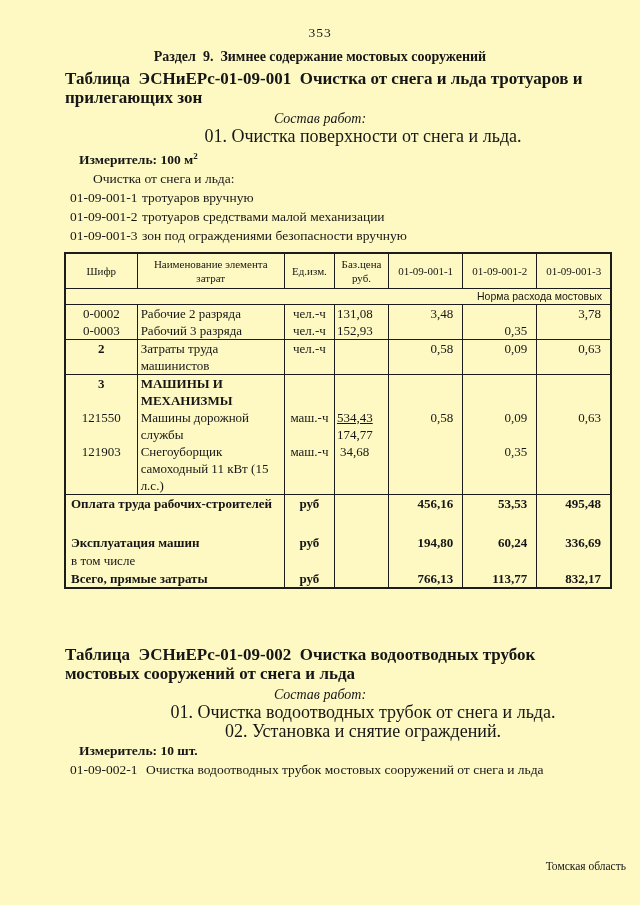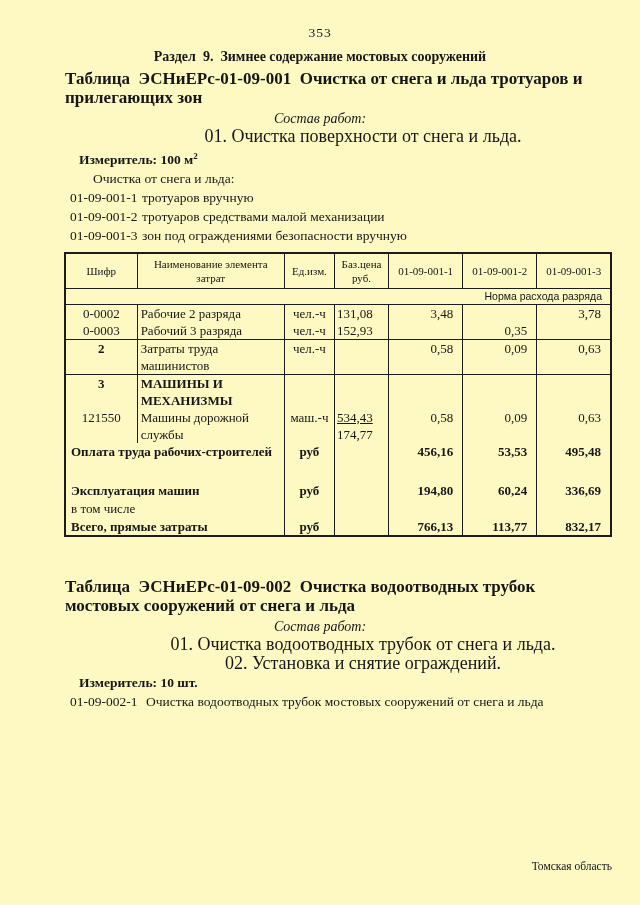--- a/index.html
+++ b/index.html
@@ -49,22 +49,22 @@
   tr.h32 > td { height:31px; }
   tr.h34 > td { height:33px; }
   tr.h35 > td { height:34px; }
   tr.h48 > td { height:47px; }
   tr.h40 > td { height:39px; }
   tr.h18 > td { height:18px; }
   tr.h17 > td { height:17px; }
   tr.cost td.label { text-align:left; padding-left:5px; }
   .bold { font-weight:bold; }
   .u { text-decoration:underline; }
-  .gap2 { margin-top:40px; }
-  .footer { position:absolute; right:28px; bottom:33px; font-size:11.5px; }
+  .gap2 { margin-top:56px; }
+  .footer { position:absolute; right:14px; bottom:33px; font-size:11.5px; }
 </style>
 </head>
 <body>
 
 <div class="sheet">
 
   <div class="pagenum">353</div>
   <div class="sec-title">Раздел  9.  Зимнее содержание мостовых сооружений</div>
 
   <div class="tbl-title">Таблица  ЭСНиЕРс-01-09-001  Очистка от снега и льда тротуаров и прилегающих зон</div>
@@ -102,21 +102,21 @@
         <th>Наименование элемента затрат</th>
         <th>Ед.изм.</th>
         <th>Баз.цена руб.</th>
         <th>01-09-001-1</th>
         <th>01-09-001-2</th>
         <th>01-09-001-3</th>
       </tr>
     </thead>
     <tbody>
       <tr class="band">
-        <td colspan="7">Норма расхода разряда</td>
+        <td colspan="7">Норма расхода мостовых</td>
       </tr>
 
       <tr class="h16">
         <td class="code">0-0002</td>
         <td class="name">Рабочие 2 разряда</td>
         <td class="unit">чел.-ч</td>
         <td class="price">131,08</td>
         <td class="val">3,48</td>
         <td class="val"></td>
         <td class="val">3,78</td>
@@ -152,20 +152,29 @@
       </tr>
       <tr class="h35">
         <td class="code">121550</td>
         <td class="name">Машины дорожной службы</td>
         <td class="unit">маш.-ч</td>
         <td class="price"><span class="u">534,43</span><br><span>174,77</span></td>
         <td class="val">0,58</td>
         <td class="val">0,09</td>
         <td class="val">0,63</td>
       </tr>
+      <tr class="sep h48">
+        <td class="code">121903</td>
+        <td class="name">Снегоуборщик самоходный 11 кВт (15 л.с.)</td>
+        <td class="unit">маш.-ч</td>
+        <td class="price">34,68</td>
+        <td class="val"></td>
+        <td class="val">0,35</td>
+        <td class="val"></td>
+      </tr>
 
 
       <tr class="cost h40">
         <td class="label bold" colspan="2">Оплата труда рабочих-строителей</td>
         <td class="unit bold">руб</td>
         <td class="price"></td>
         <td class="val bold">456,16</td>
         <td class="val bold">53,53</td>
         <td class="val bold">495,48</td>
       </tr>

